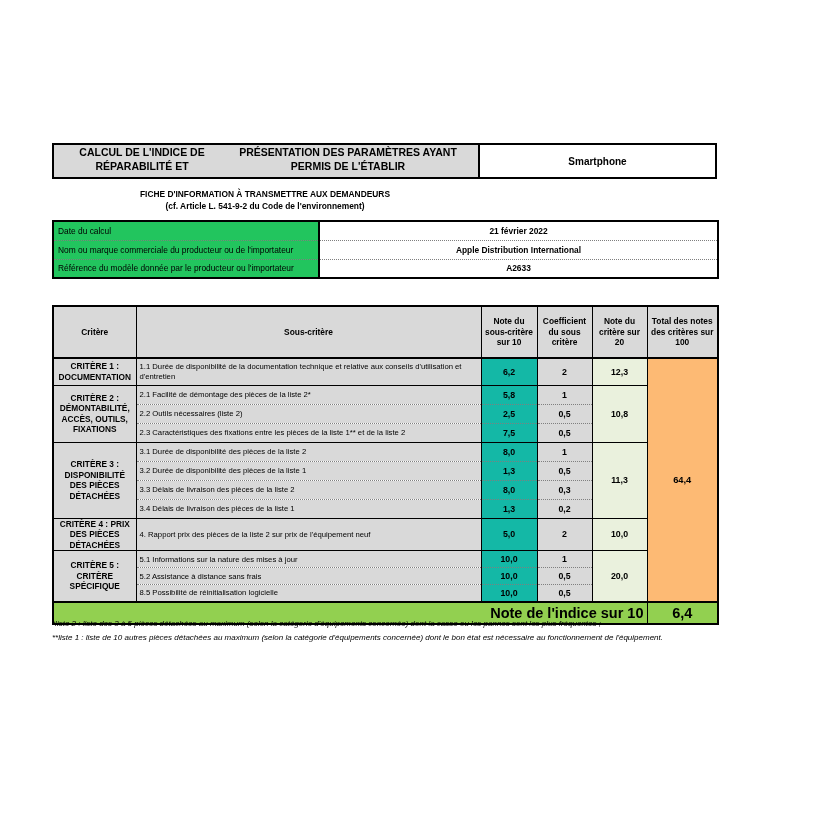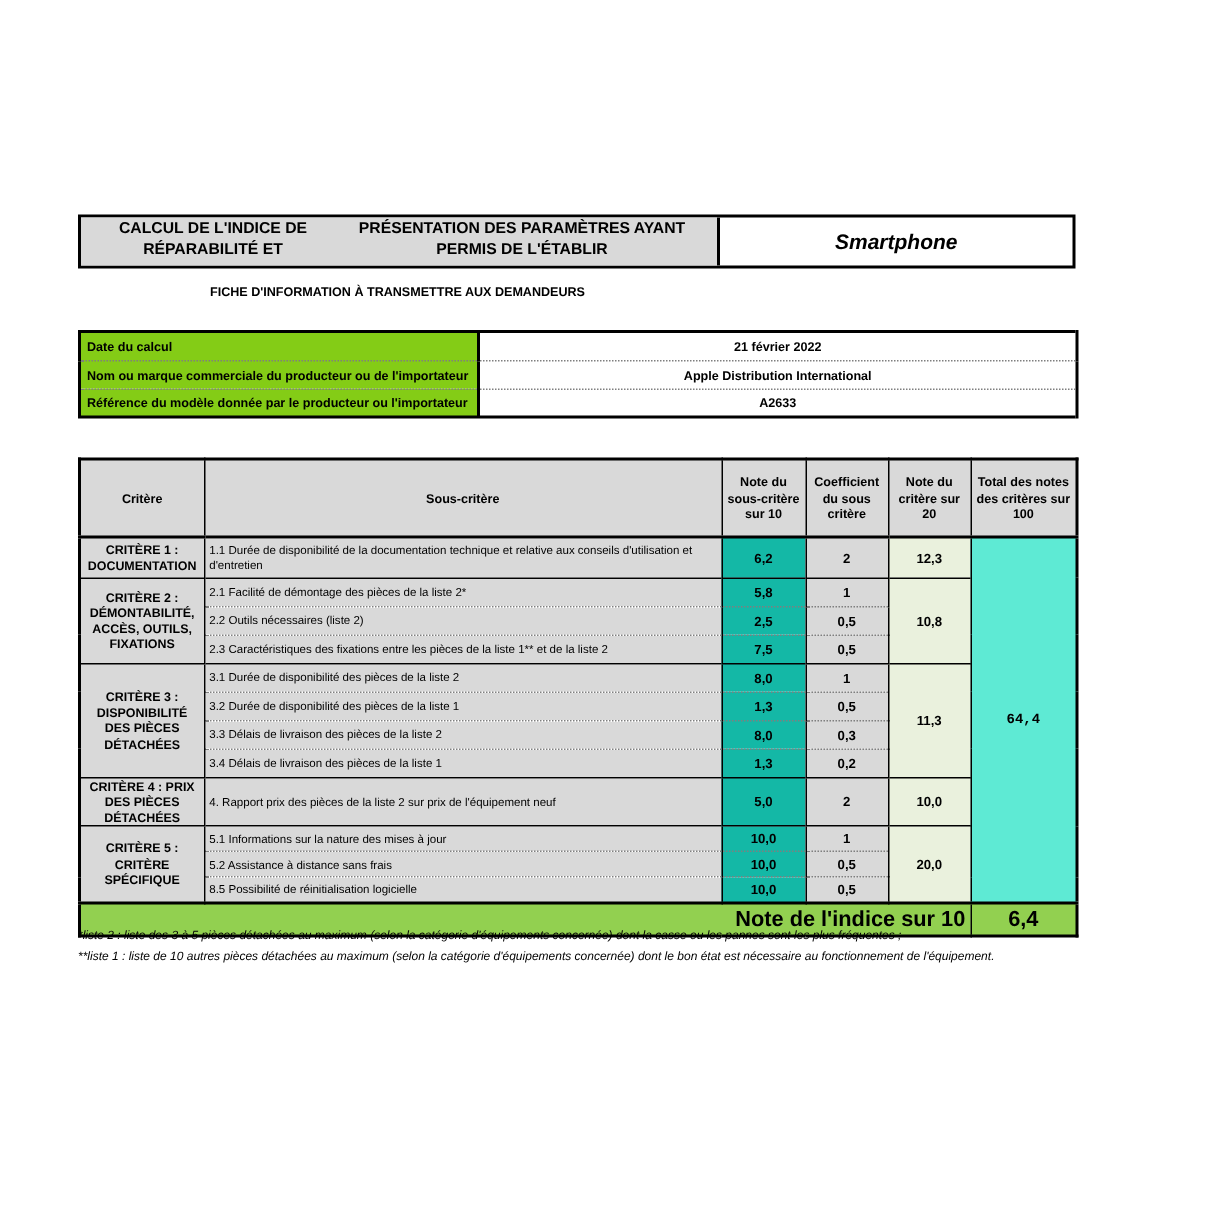--- a/index.html
+++ b/index.html
@@ -2,52 +2,52 @@
 <html><head>
 <meta charset="utf-8">
 <style>
   * { margin:0; padding:0; box-sizing:border-box; }
   html,body { width:815px; height:815px; background:#ffffff; font-family:"Liberation Sans", sans-serif; color:#000; }
   .page { position:absolute; left:0; top:0; width:815px; height:815px; background:#fff; }
 
   
   .title-block { position:absolute; left:52px; top:143px; width:665px; height:36px; display:flex; border:2px solid #000; background:#fff; }
   .title-left  { width:426px; background:#d9d9d9; border-right:2px solid #000; display:flex; justify-content:center; text-align:center; font-weight:bold; font-size:10.5px; line-height:13.5px; padding:1px 6px; }
-  .title-right { flex:1; display:flex; align-items:center; justify-content:center; font-weight:bold; font-style:italic; font-size:14px; }
+  .title-right { flex:1; display:flex; align-items:center; justify-content:center; font-weight:bold; font-size:10px; }
 
   
   .subtitle { position:absolute; left:52px; top:189px; width:426px; text-align:center; font-weight:bold; font-size:8.4px; line-height:11.5px; }
 
   
   table.info { position:absolute; left:52px; top:220px; width:665px; border-collapse:collapse; table-layout:fixed; border:2px solid #000; }
   table.info tr { height:19px; }
   table.info td { border-left:2px solid #000; border-right:2px solid #000; vertical-align:middle; font-size:8.4px; padding:0 4px; }
   table.info tr + tr td { border-top:1px dotted #7f7f7f; }
-  td.info-label { background:#84cc16;font-weight:bold; }
+  td.info-label { background:#22c55e; }
   td.info-value { background:#fff; text-align:center; font-weight:bold; }
 
   
   table.scores { position:absolute; left:52px; top:305px; width:665px; border-collapse:collapse; table-layout:fixed; border:2px solid #000; }
   table.scores th { background:#d9d9d9; border:1px solid #000; border-bottom:2px solid #000; font-size:8.4px; font-weight:bold; line-height:10.5px; padding:2px; vertical-align:middle; }
   table.scores td { border-left:1px solid #000; border-right:1px solid #000; vertical-align:middle; padding:0 3px; }
   tr.h-hdr  { height:52px; }
   tr.h-big  { height:27px;padding-left:28px; }
   tr.h-std  { height:19px; }
   tr.h-c4   { height:25px; }
   tr.h-c5   { height:17px; }
   tr.h-fin  { height:22px; }
   tr.group > td { border-top:1.5px solid #000; }
   tr.sub   > td { border-top:1px dotted #7f7f7f; }
   td.crit     { background:#d9d9d9; font-weight:bold; font-size:8.3px; text-align:center; line-height:10.5px; padding:0 2px; }
   td.sublabel { background:#d9d9d9; font-size:7.7px; white-space:nowrap; overflow:hidden; }
   td.sublabel.wrap { white-space:normal; line-height:10px;margin-left:32px; }
   td.note10 { background:#14b8a6; text-align:center; font-weight:bold; font-size:8.8px; }
   td.coeff  { background:#d9d9d9; text-align:center; font-weight:bold; font-size:8.8px; }
   td.note20 { background:#eaf1dd; text-align:center; font-weight:bold; font-size:8.8px; }
-  td.total  { background:#5eead4; text-align:center; font-weight:bold; font-size:9.3px;font-family:Liberation Mono, monospace; }
+  td.total  { background:#fdba74; text-align:center; font-weight:bold; font-size:9.3px; }
   tr.final > td { border-top:2px solid #000; background:#92d050; }
   td.final-label { text-align:right; font-weight:bold; font-size:14.5px; padding-right:10px; border-right:2px solid #000; }
   td.final-value { text-align:center; font-weight:bold; font-size:14.5px; }
 
   
   .footnotes { position:absolute; left:52px; top:617px; width:712px; font-style:italic; font-size:8px; line-height:13.5px; }
 </style>
 </head>
 <body>
 
@@ -56,20 +56,21 @@
   <div class="title-block">
     <div class="title-left">
       <div>CALCUL DE L'INDICE DE RÉPARABILITÉ ET</div>
       <div>PRÉSENTATION DES PARAMÈTRES AYANT PERMIS DE L'ÉTABLIR</div>
     </div>
     <div class="title-right">Smartphone</div>
   </div>
 
   <div class="subtitle">
     <div>FICHE D'INFORMATION À TRANSMETTRE AUX DEMANDEURS</div>
+    <div>(cf. Article L. 541-9-2 du Code de l'environnement)</div>
   </div>
 
   <table class="info">
     <colgroup>
         <col style="width:266px">
         <col style="width:399px">
       </colgroup>
     <tbody>
         <tr>
       <td class="info-label">Date du calcul</td>

